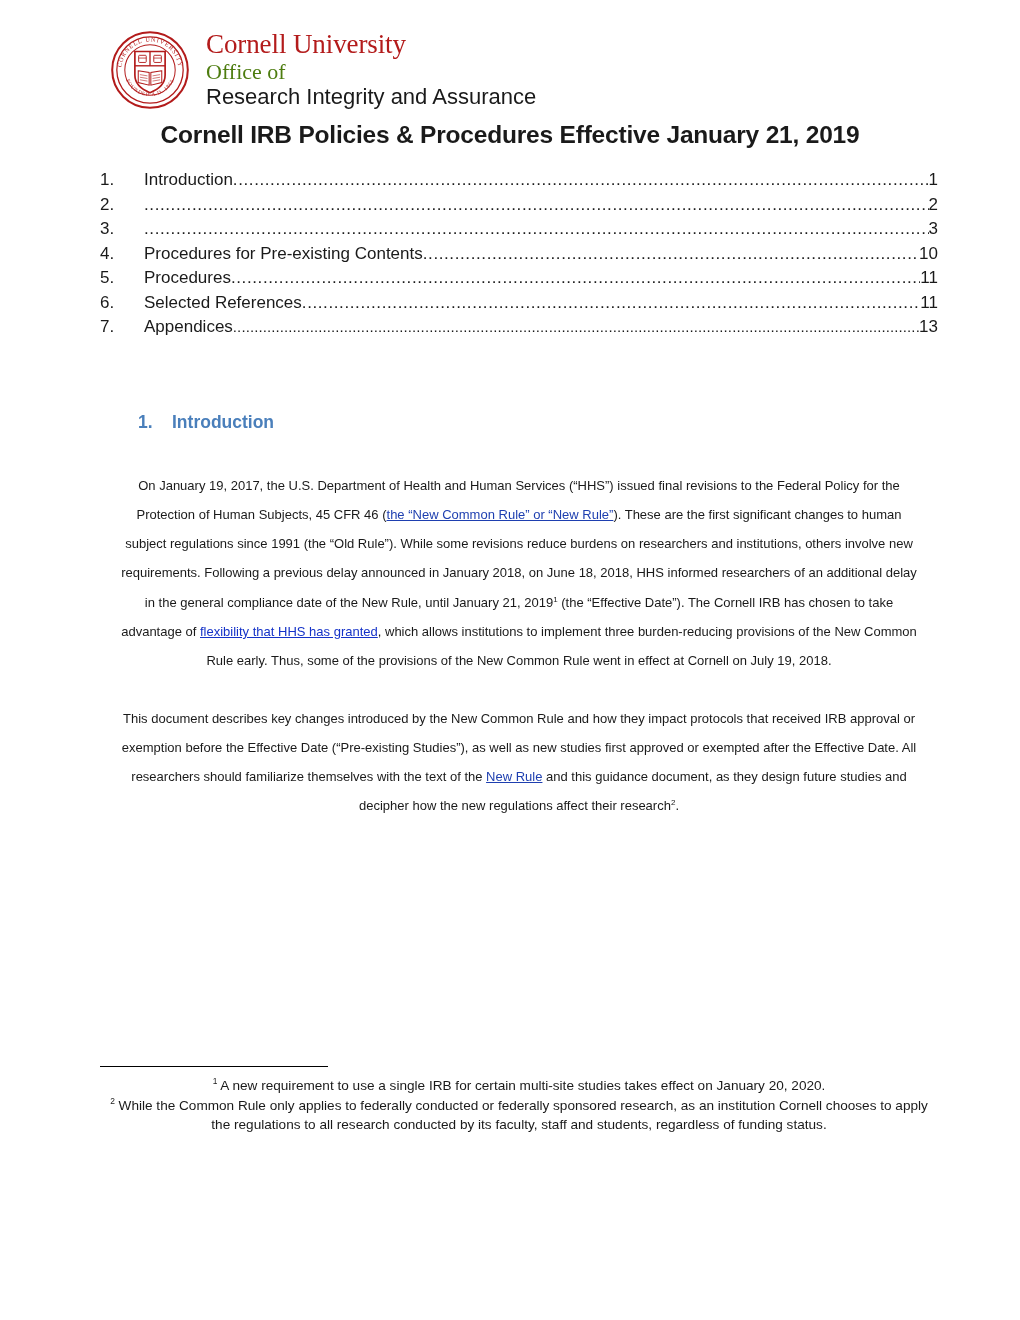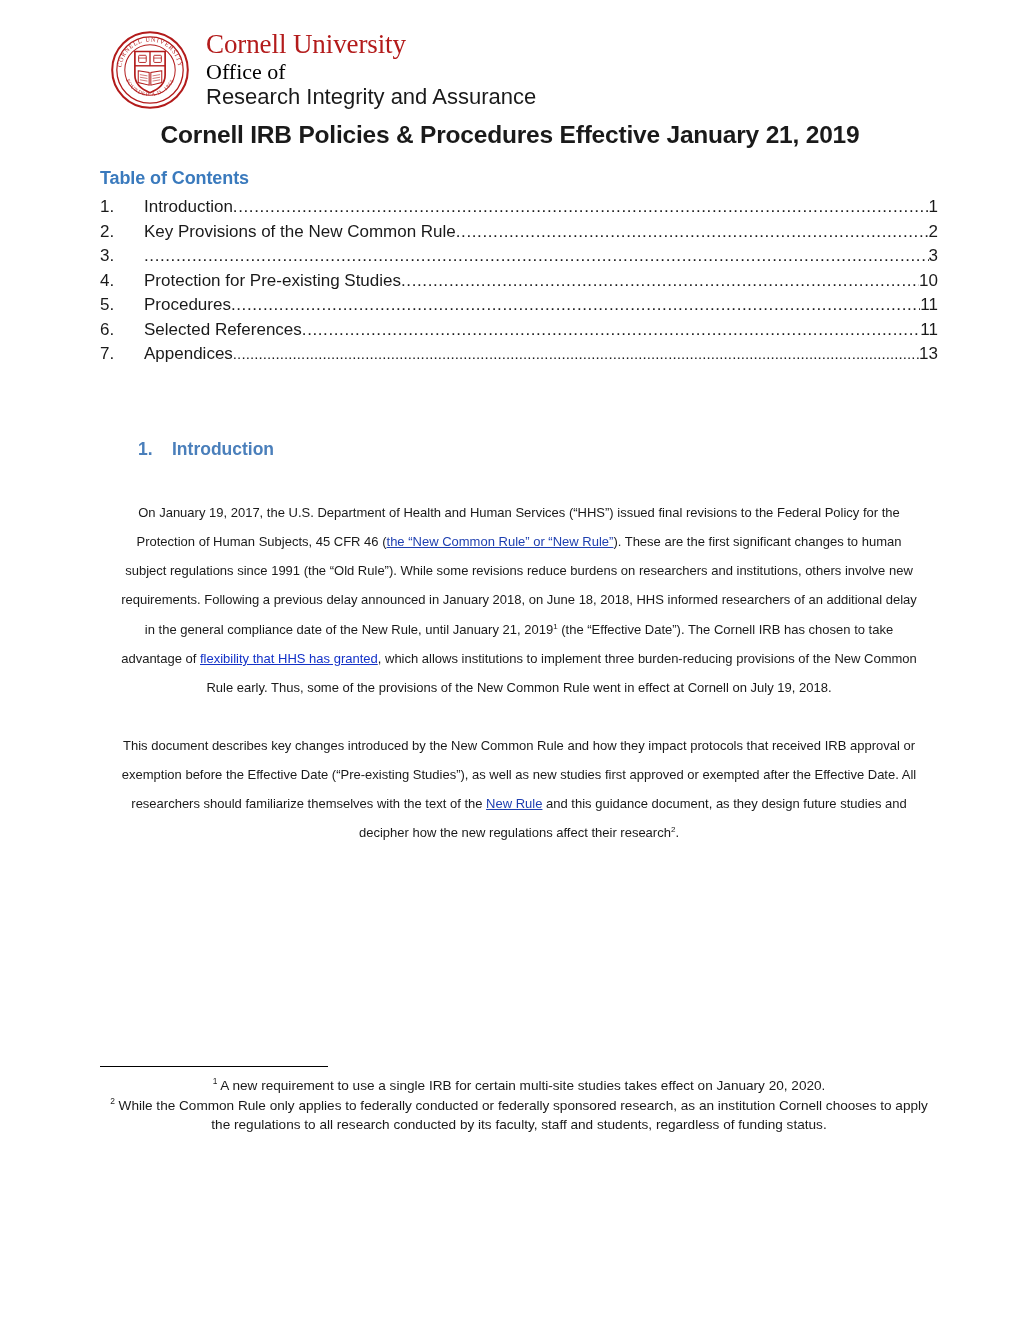--- a/index.html
+++ b/index.html
@@ -47,21 +47,21 @@
   .wm-cornell {
     font-family: "Liberation Serif", serif;
     font-size: 27px;
     color: #b31b1b;
     letter-spacing: -0.1px;
     white-space: nowrap;
   }
   .wm-office {
     font-family: "Liberation Serif", serif;
     font-size: 22px;
-    color: #000000;
+    color: #4d7c0f;
     white-space: nowrap;
     margin-top: 1px;
   }
   .wm-unit {
     font-family: Liberation Sans, sans-serif;
     font-size: 22px;
     color: #1a1a1a;
     white-space: nowrap;
     margin-top: 1px;
   }
@@ -235,47 +235,45 @@
       <div class="wm-cornell">Cornell University</div>
       <div class="wm-office">Office of</div>
       <div class="wm-unit">Research Integrity and Assurance</div>
     </div>
   </div>
 
   <div class="doc-title">Cornell IRB Policies &amp; Procedures Effective January 21, 2019</div>
 
   <div class="content">
 
-    <div class="toc-title">Table of Contents</div>
 
     <div class="toc-list">
 
       <div class="toc-row">
         <span class="toc-num">1.</span>
         <span class="toc-label">Introduction</span>
         <span class="toc-dots">...........................................................................................................................................................................</span>
         <span class="toc-page">1</span>
       </div>
 
       <div class="toc-row">
         <span class="toc-num">2.</span>
-        <span class="toc-label">Key Provisions of the New Common Rule</span>
         <span class="toc-dots">...........................................................................................................................................................................</span>
         <span class="toc-page">2</span>
       </div>
 
       <div class="toc-row">
         <span class="toc-num">3.</span>
         <span class="toc-dots">...........................................................................................................................................................................</span>
         <span class="toc-page">3</span>
       </div>
 
       <div class="toc-row">
         <span class="toc-num">4.</span>
-        <span class="toc-label">Protection for Pre-existing Studies </span>
+        <span class="toc-label">Procedures for Pre-existing Contents </span>
         <span class="toc-dots">...........................................................................................................................................................................</span>
         <span class="toc-page">10</span>
       </div>
 
       <div class="toc-row">
         <span class="toc-num">5.</span>
         <span class="toc-label">Procedures </span>
         <span class="toc-dots">...........................................................................................................................................................................</span>
         <span class="toc-page">11</span>
       </div>

